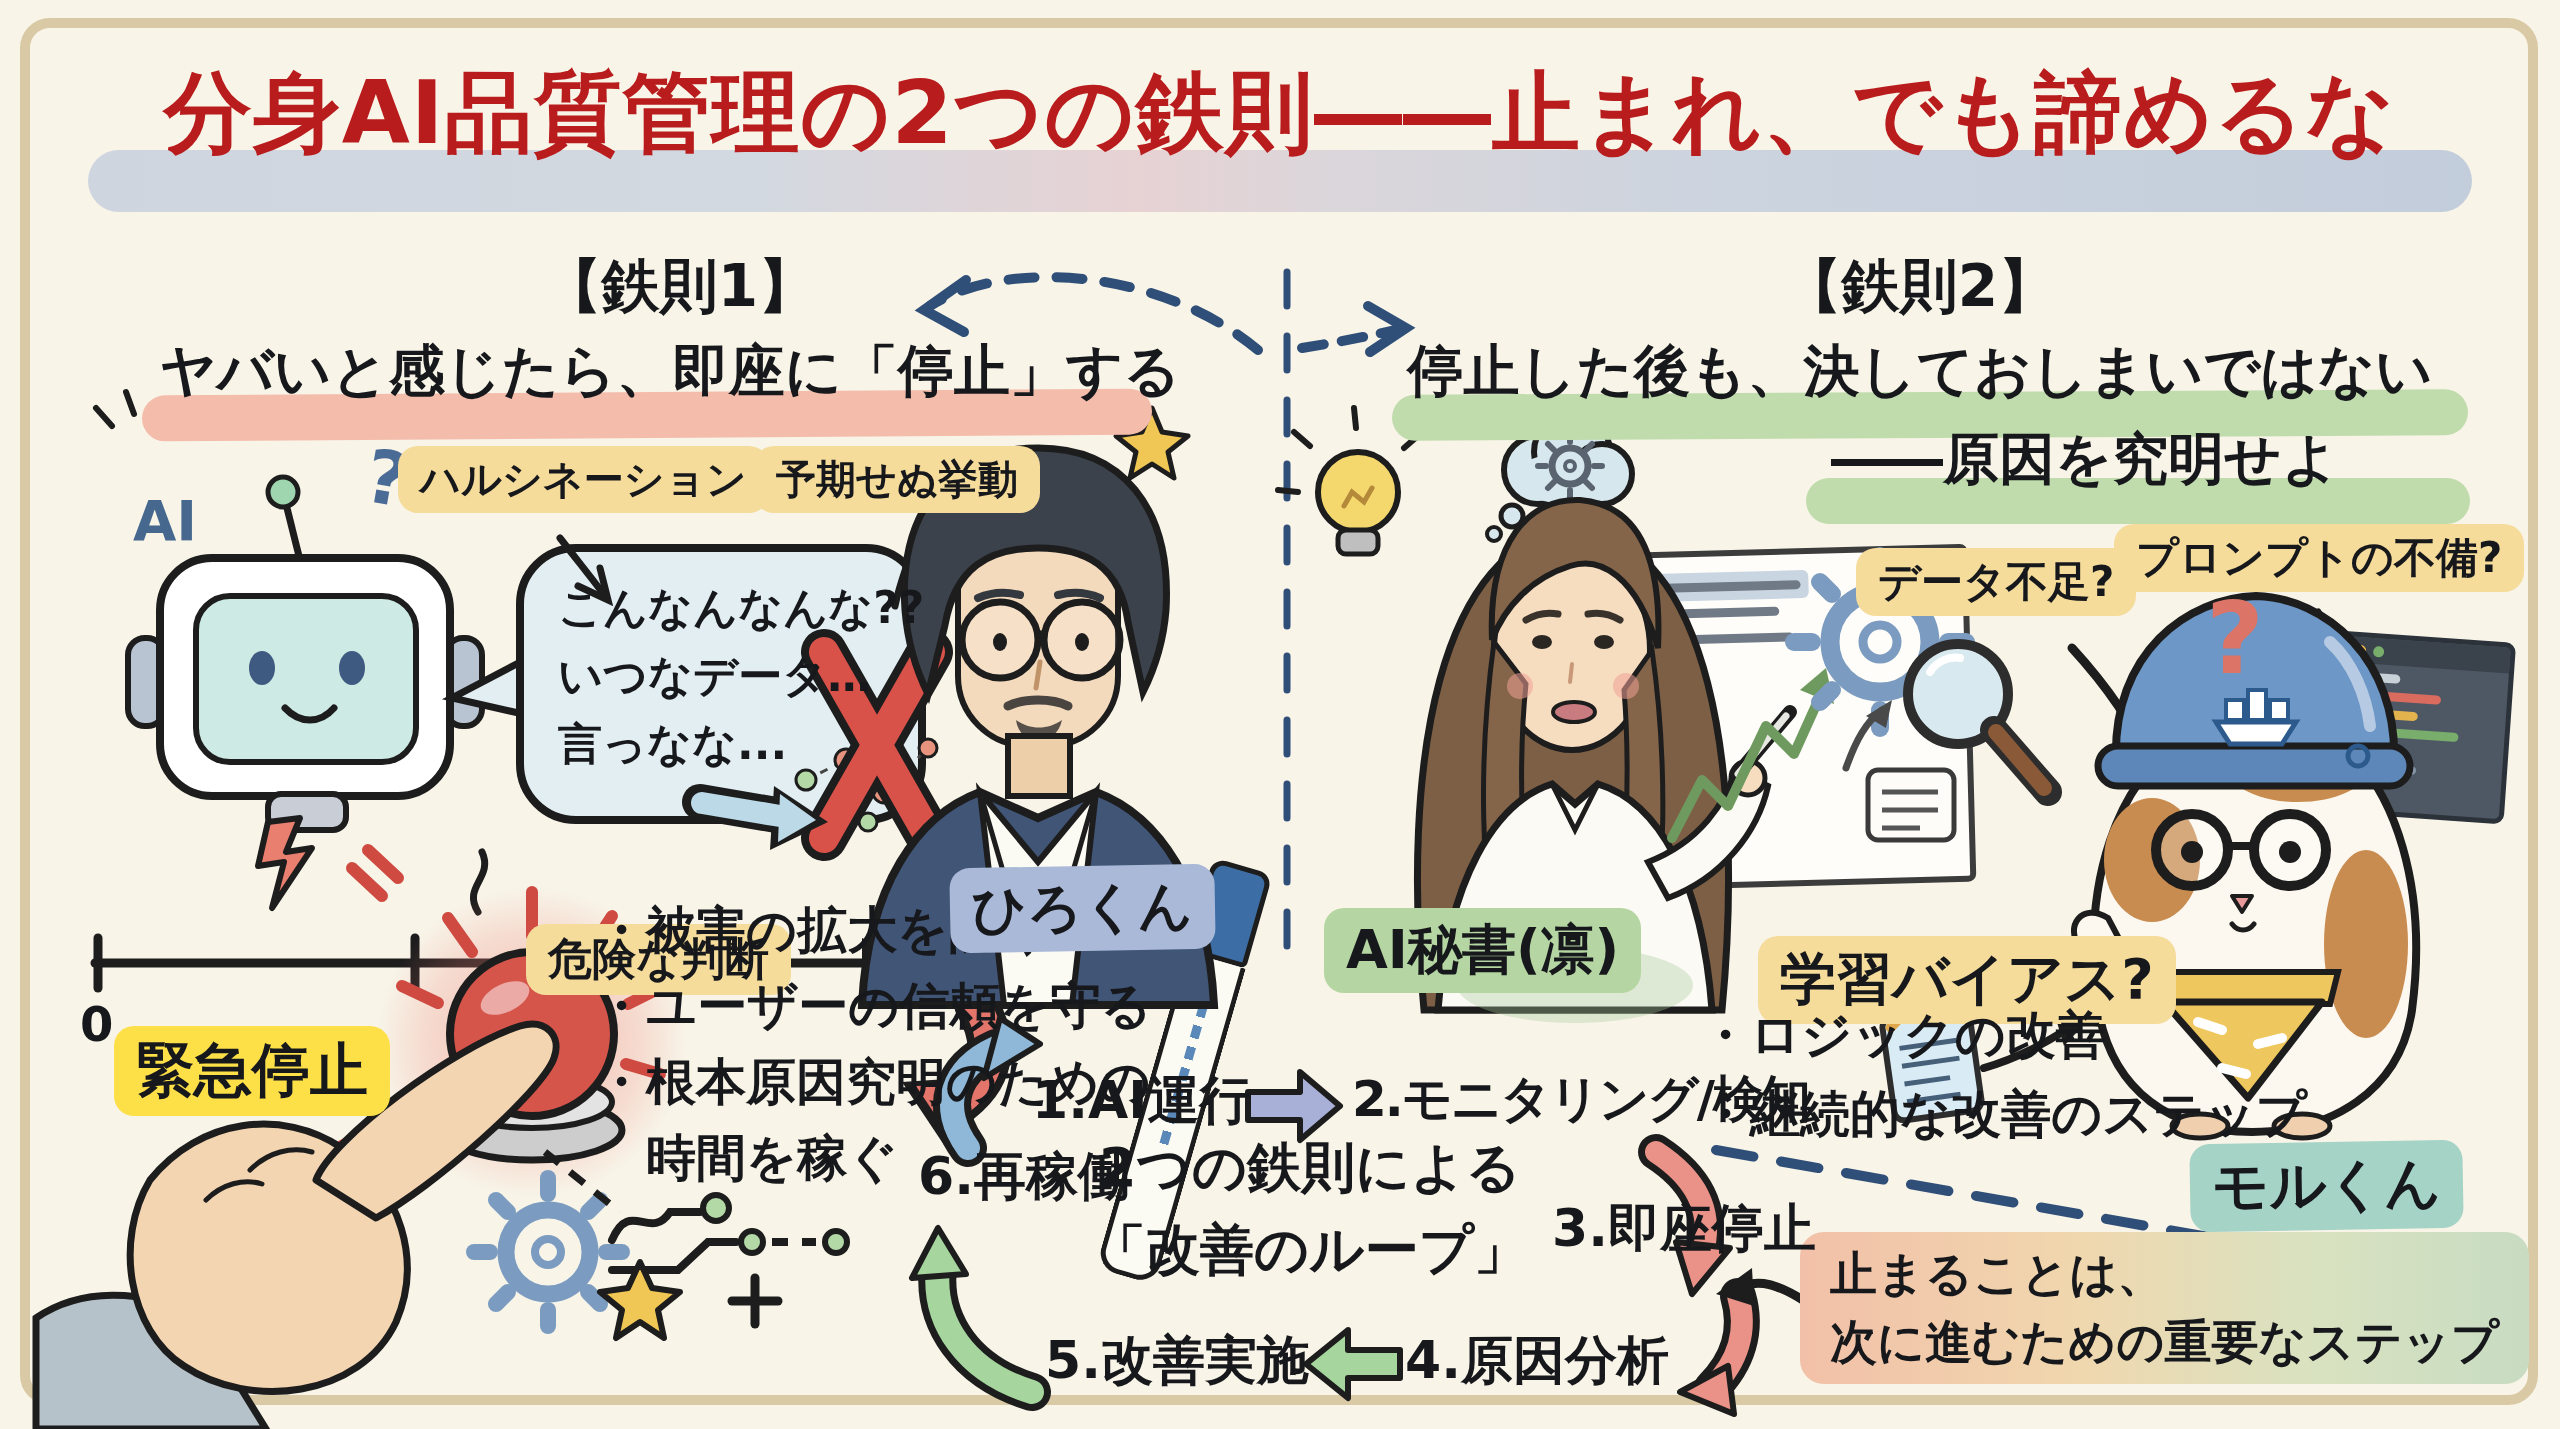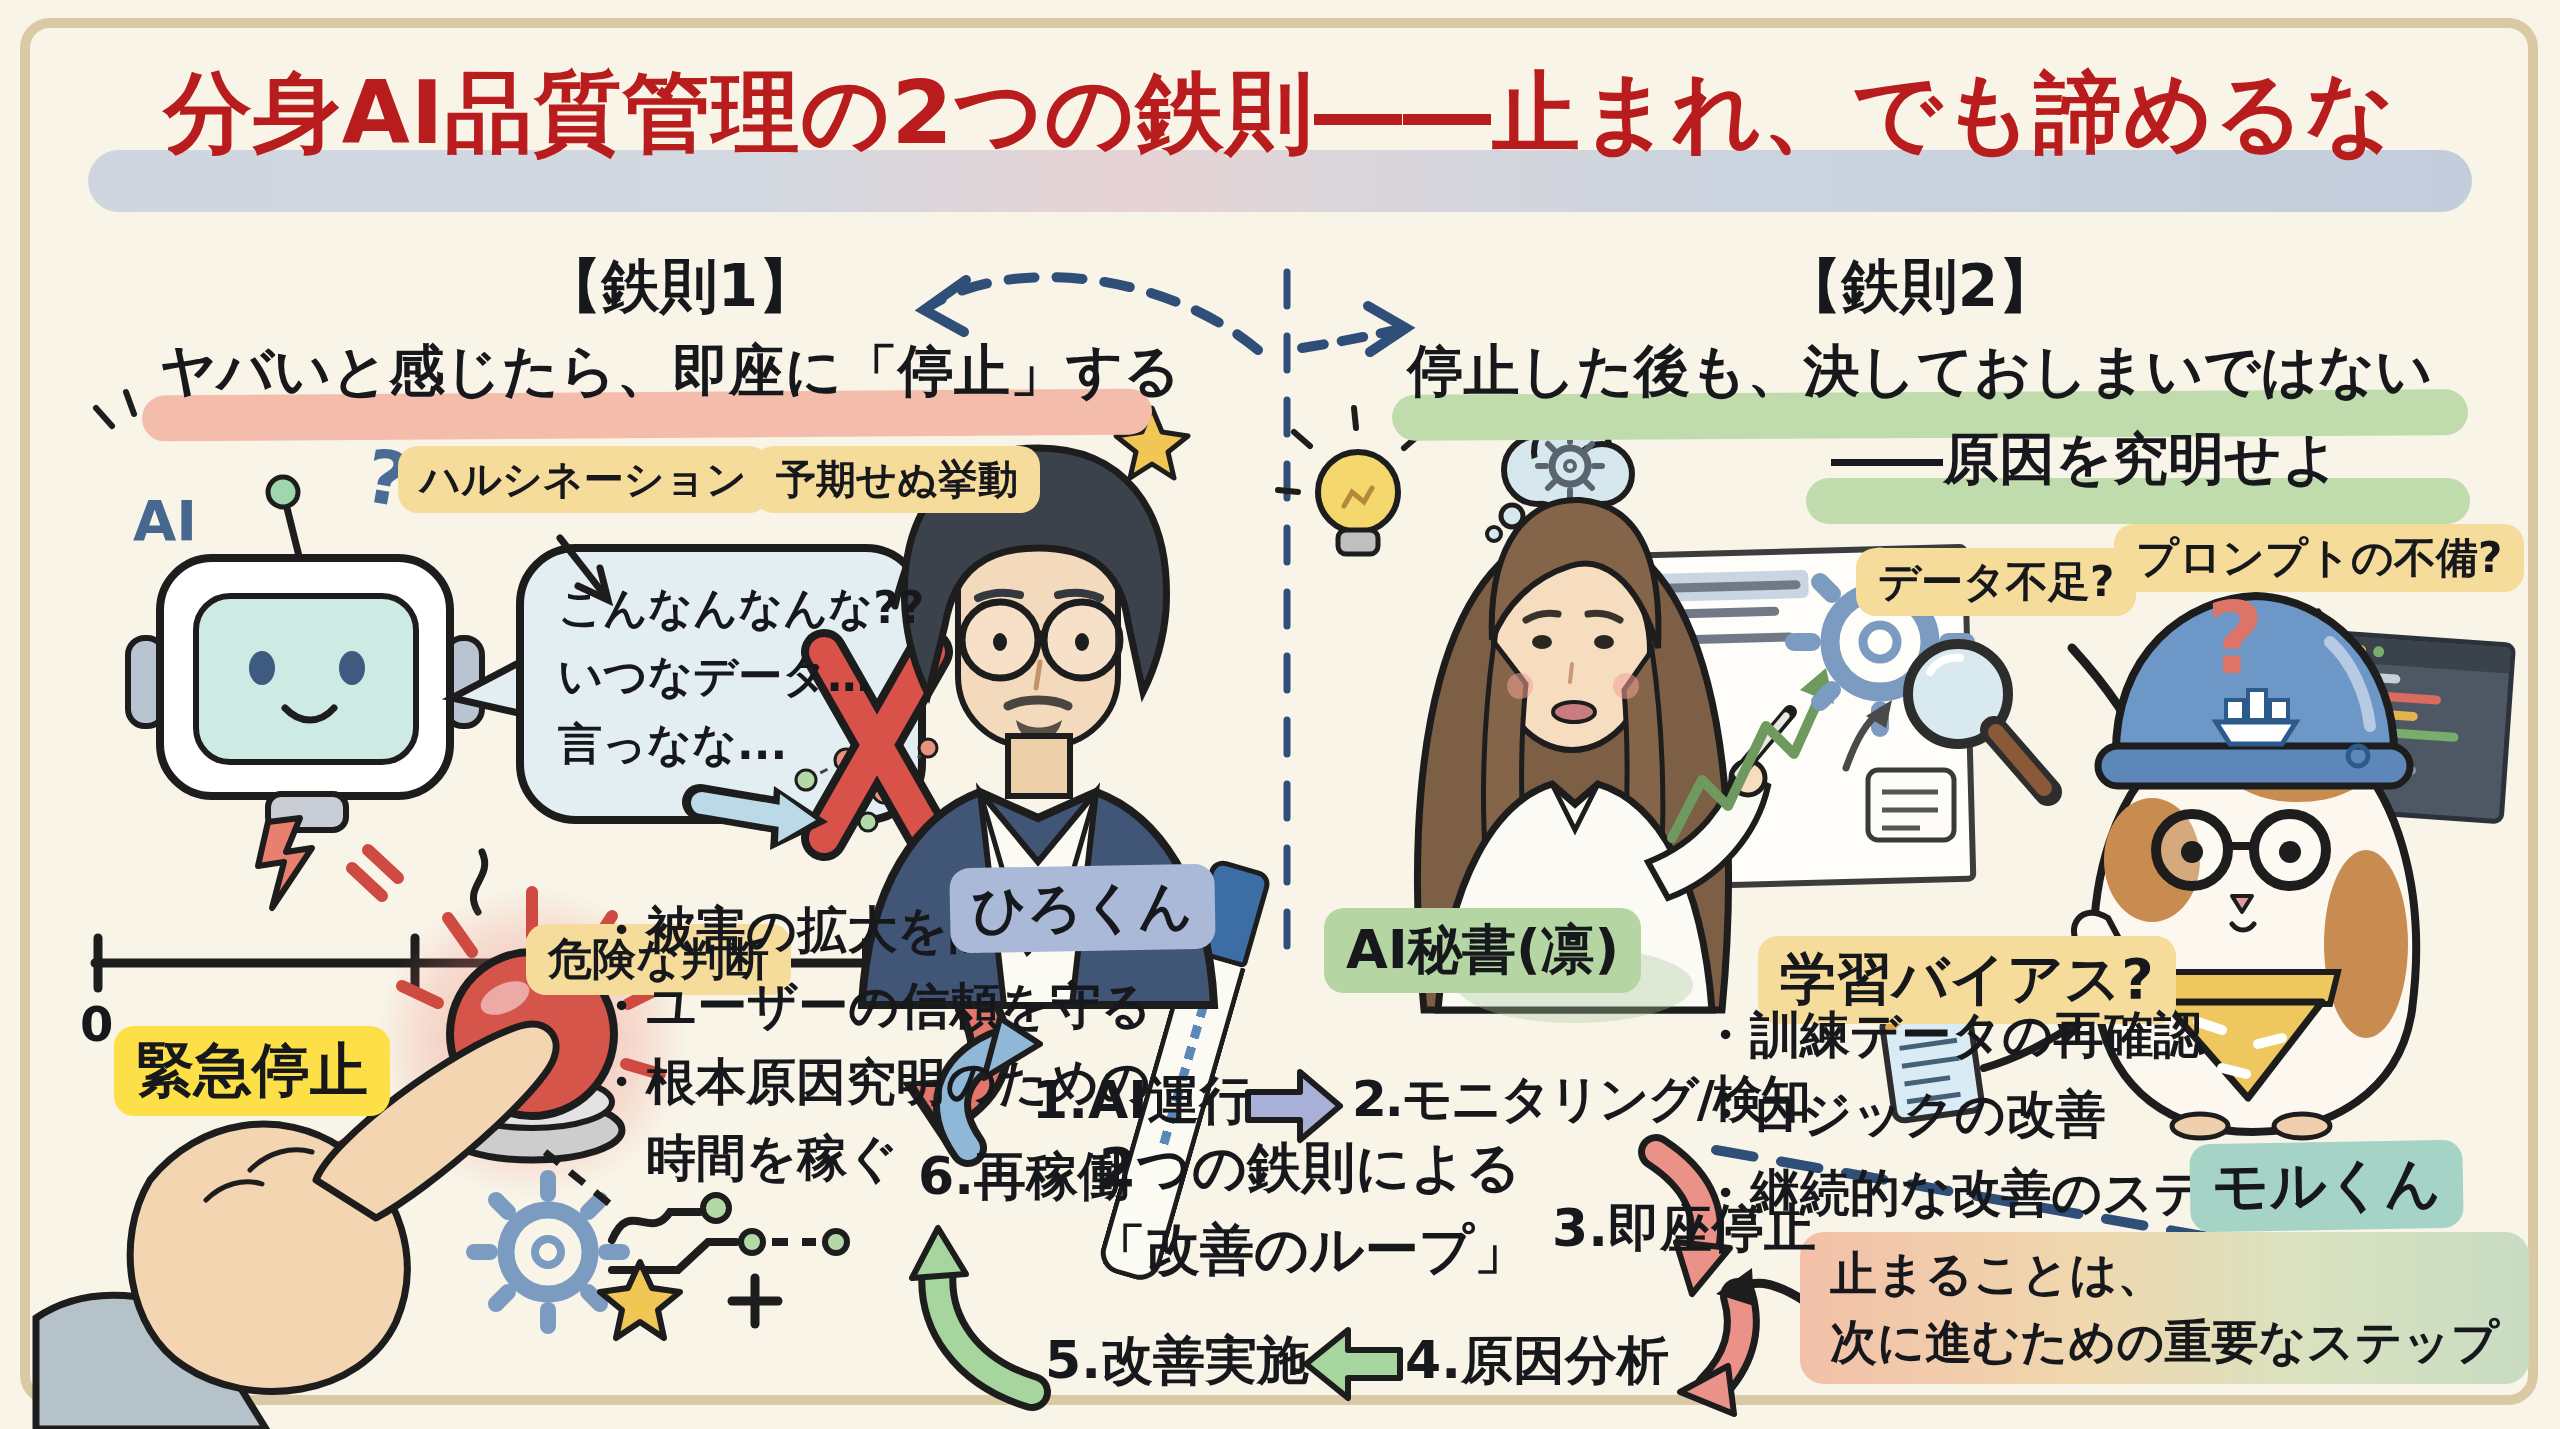--- a/index.html
+++ b/index.html
@@ -458,21 +458,20 @@
   <div class="t right" style="left:1700px;top:424px;width:770px;font-size:56px;">――原因を究明せよ</div>
 
   <div class="pill yellow" style="left:1856px;top:548px;font-size:42px;">データ不足?</div>
   <div class="pill yellow" style="left:2114px;top:524px;font-size:42px;">プロンプトの不備?</div>
   <div class="pill yellow" style="left:1758px;top:936px;font-size:56px;">学習バイアス?</div>
   <div class="t" style="left:2206px;top:576px;font-size:100px;color:#dc7468;">?</div>
 
   <div class="pill greenhl" style="left:1324px;top:908px;font-size:54px;">AI秘書(凛)</div>
 
   <div class="t lines" style="left:1700px;top:996px;font-size:50px;line-height:1.58;">
-    <div>・訓練データの再確認</div>
     <div>・ロジックの改善</div>
     <div>・継続的な改善のステップ</div>
   </div>
 
   <div class="pill tealhl" style="left:2190px;top:1142px;font-size:56px;transform:rotate(-1deg);">モルくん</div>
 
   <div class="t" style="left:1032px;top:1068px;font-size:52px;">1.AI運行</div>
   <div class="t" style="left:1352px;top:1068px;font-size:50px;letter-spacing:-2px;">2.モニタリング/検知</div>
   <div class="t" style="left:1552px;top:1196px;font-size:52px;">3.即座停止</div>
   <div class="t" style="left:1405px;top:1328px;font-size:52px;">4.原因分析</div>

